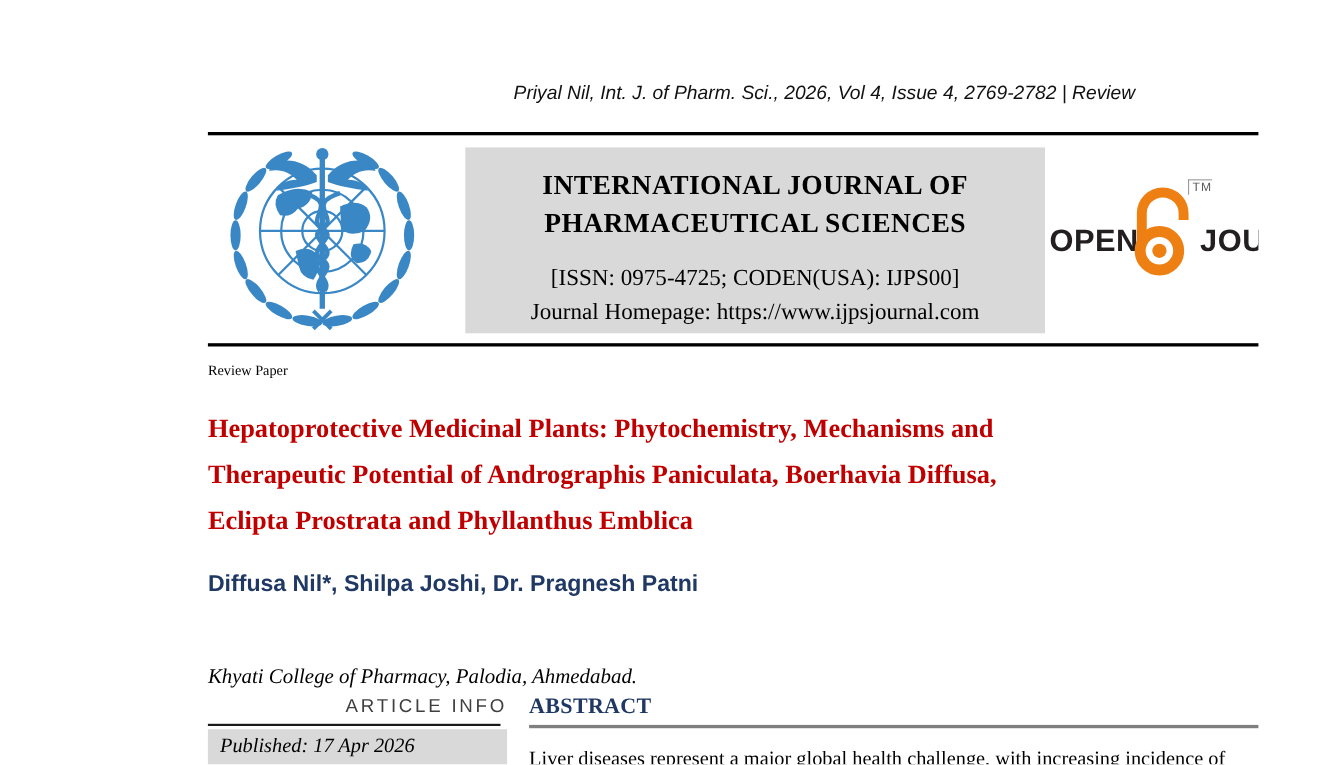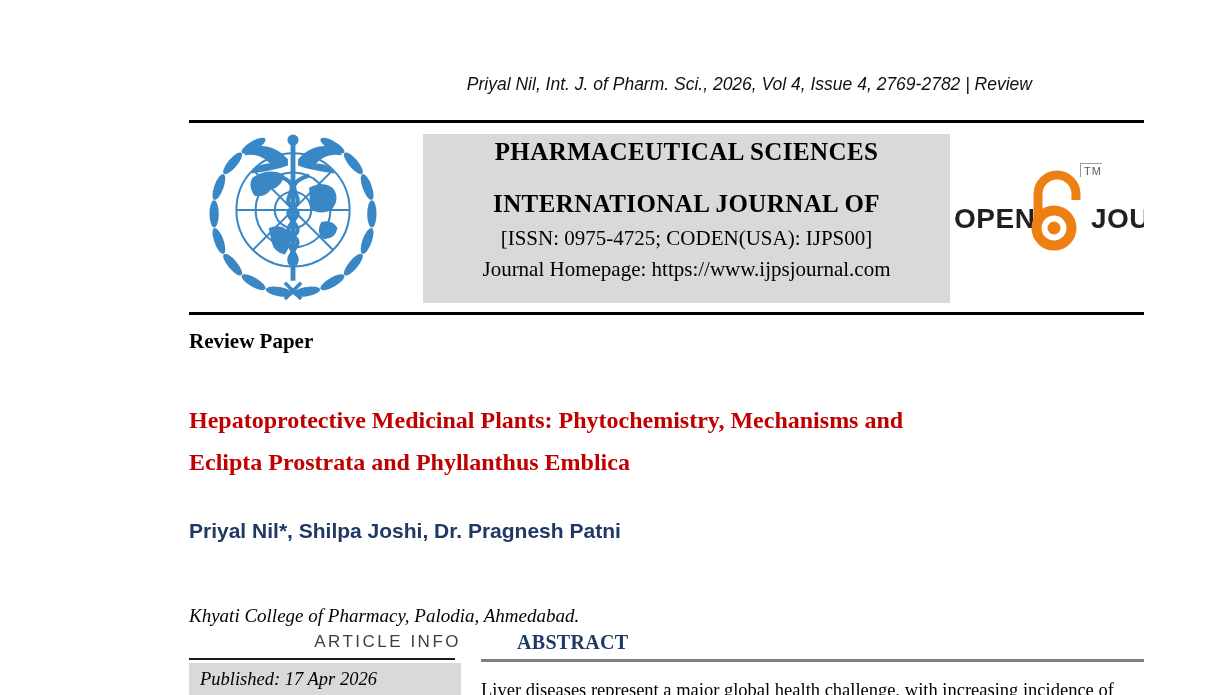--- a/index.html
+++ b/index.html
@@ -23,57 +23,57 @@
   .journal-logo { position:absolute; left:126px; top:131px; width:182px; height:172px; }
   .journal-logo svg { width:100%; height:100%; }
 
   
   .journal-box {
     position:absolute; left:347px; top:134px; width:527px; height:169px;
     background:#D9D9D9; text-align:center;
   }
   .jt { font-weight:bold; font-size:25px; line-height:35px; letter-spacing:0.4px; }
   .jt1 { padding-top:17px; }
-  .issn { font-size:21px; line-height:31px; margin-top:2px; }
+  .issn { font-size:21px; line-height:31px; margin-top:16px; }
   .homepage { font-size:21px; line-height:31px; }
 
   
   .openaccess { position:absolute; left:878px; top:162px; width:235px; height:95px;
                 font-family:"Liberation Sans", sans-serif; }
   .oa-word { position:absolute; top:41px; font-size:28px; font-weight:bold; color:#231F20; letter-spacing:0.5px; }
   .oa-open { left:0; }
   .oa-access { left:137px; }
   .oa-lock { position:absolute; left:70px; top:0; width:66px; height:92px; }
   .oa-tm { position:absolute; left:126px; top:1px; font-size:11px; color:#58595b; letter-spacing:1px;
            border-left:1px solid #9a9a9a; border-top:1px solid #9a9a9a; padding:1px 0 0 3px;text-align:right; }
 
   
-  .type-label { position:absolute; left:113px; top:329px; font-size:21px; font-weight:bold; }
+  .type-label { position:absolute; left:113px; top:329px; font-size:13px; font-weight:normal; }
   .article-title {
     position:absolute; left:113px; top:369px; width:1005px;
-    font-size:24px; line-height:42px; font-weight:bold; color:#C00000;margin-top:30px;
+    font-size:24px; line-height:42px; font-weight:bold; color:#C00000;
   }
   .article-title span { display:block; }
   .authors {
     position:absolute; left:113px; top:519px;
     font-family:"Liberation Sans", sans-serif; font-size:21px; font-weight:bold; color:#1F3864;
   }
   .affiliation { position:absolute; left:113px; top:576px; font-style:italic; font-size:19px;margin-top:29px; }
 
   
   .info-col { position:absolute; left:113px; top:632px; width:272px; }
   .info-heading {
     font-family:"Liberation Sans", sans-serif; font-size:17px; color:#3f3f3f; letter-spacing:2.5px;text-align:right;
   }
   .info-rule { margin-top:6px; width:266px; height:2px; background:#1a1a1a; }
   .info-box { margin-top:3px; width:272px; height:70px; background:#D9D9D9; padding:6px 0 0 11px; }
   .published { font-size:18.5px;font-style:italic; }
 
   .abstract-col { position:absolute; left:405px; top:631px; width:701px; }
-  .abstract-heading { font-size:20px; font-weight:bold; color:#1F3864; letter-spacing:0.3px;margin-left:36px; }
+  .abstract-heading { font-size:20px; font-weight:bold; color:#1F3864; letter-spacing:0.3px; }
   .abstract-rule { margin-top:5px; width:701px; height:3px; background:#7f7f7f; }
   .abstract-text { margin-top:13px; font-size:18.5px; line-height:30px; color:#000; }
 </style>
 </head>
 <body>
 
 <div class="page">
 
   <div class="citation">Priyal Nil, Int. J. of Pharm. Sci., 2026, Vol 4, Issue 4, 2769-2782 | Review</div>
 
@@ -130,22 +130,22 @@
         <use href="#leaf" transform="translate(16.7,55.3) rotate(200)"></use>
         <use href="#leaf" transform="translate(30.3,31.9) rotate(220)"></use>
         <use href="#leaf" transform="translate(51,14.5) rotate(240)"></use>
         <path d="M82,166 L98,150" stroke="#3A87C6" stroke-width="3.5"></path>
         <path d="M98,166 L82,150" stroke="#3A87C6" stroke-width="3.5"></path>
       </g>
     </svg>
   </div>
 
   <div class="journal-box">
+    <div class="jt jt1">INTERNATIONAL JOURNAL OF</div>
     <div class="jt">PHARMACEUTICAL SCIENCES</div>
-    <div class="jt jt1">INTERNATIONAL JOURNAL OF</div>
     <div class="issn">[ISSN: 0975-4725; CODEN(USA): IJPS00]</div>
     <div class="homepage">Journal Homepage: https://www.ijpsjournal.com</div>
   </div>
 
   <div class="openaccess">
     <span class="oa-word oa-open">OPEN</span>
     <span class="oa-lock">
       <svg viewBox="0 0 66 92">
         <path d="M14,58 L14,32 A19,19 0 0 1 52,32 L52,38" stroke="#EE7F12" stroke-width="9" fill="none"></path>
         <circle cx="30" cy="66" r="17.5" stroke="#EE7F12" stroke-width="10" fill="none"></circle>
@@ -155,24 +155,25 @@
     <span class="oa-tm">TM</span>
     <span class="oa-word oa-access">JOURNAL</span>
   </div>
 
   <div class="rule-mid"></div>
 
   <div class="type-label">Review Paper</div>
 
   <div class="article-title">
     <span>Hepatoprotective Medicinal Plants: Phytochemistry, Mechanisms and</span>
+    <span>Therapeutic Potential of Andrographis Paniculata, Boerhavia Diffusa,</span>
     <span>Eclipta Prostrata and Phyllanthus Emblica</span>
   </div>
 
-  <div class="authors">Priyal Nil*, Shilpa Joshi, Dr. Pragnesh Patni</div>
+  <div class="authors">Diffusa Nil*, Shilpa Joshi, Dr. Pragnesh Patni</div>
 
   <div class="affiliation">Khyati College of Pharmacy, Palodia, Ahmedabad.</div>
 
   <div class="info-col">
     <div class="info-heading">ARTICLE INFO</div>
     <div class="info-rule"></div>
     <div class="info-box">
       <div class="published">Published: 17 Apr 2026</div>
 
     </div>

